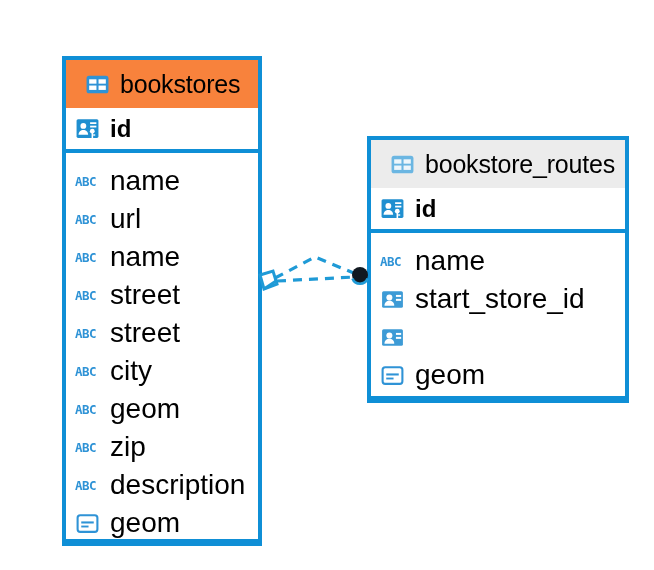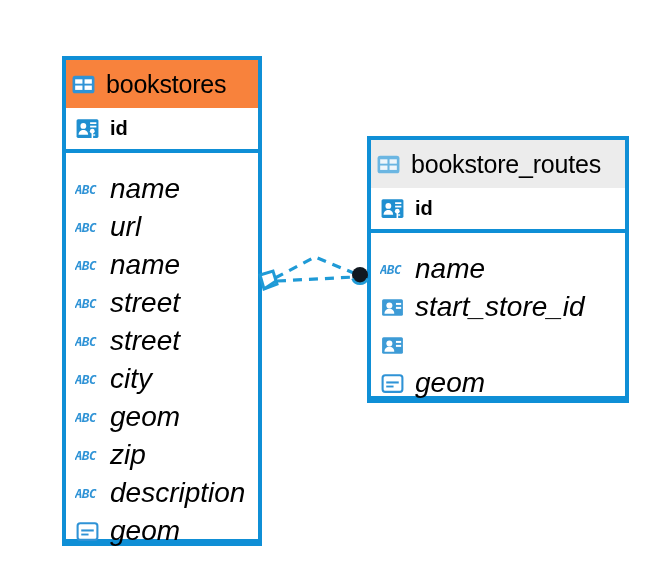--- a/index.html
+++ b/index.html
@@ -21,21 +21,21 @@
     position: absolute;
     box-sizing: border-box;
     background: #ffffff;
     border: 4px solid #0f8fd6;
     border-bottom-width: 7px;
   }
   .entity-header {
     display: flex;
     align-items: center;
     height: 48px;
-    padding-left: 5px;
+    padding-left: 19px;
     box-sizing: border-box;
   }
   .entity-header.selected { background: #f8823c; }
   .entity-header.plain    { background: #ececec; }
 
   .entity-title {
     font-size: 25px;
     color: #000000;
     margin-left: 10px;
     letter-spacing: -0.2px;
@@ -45,27 +45,27 @@
   .pk-row {
     display: flex;
     align-items: center;
     height: 45px;
     padding-left: 9px;
     box-sizing: border-box;
     border-bottom: 4px solid #0f8fd6;
     background: #ffffff;
   }
   .pk-row .field-label {
-    font-size: 20px;
+    font-size: 24px;
     font-weight: bold;
     color: #000000;
     margin-left: 10px;
   }
 
-  .fields { padding-top: 17px; padding-bottom: 3px; font-style: italic; }
+  .fields { padding-top: 9px; padding-bottom: 3px; }
 
   .field-row {
     display: flex;
     align-items: center;
     height: 38px;
     padding-left: 9px;
     box-sizing: border-box;
   }
   .field-row .field-label {
     font-size: 28px;

